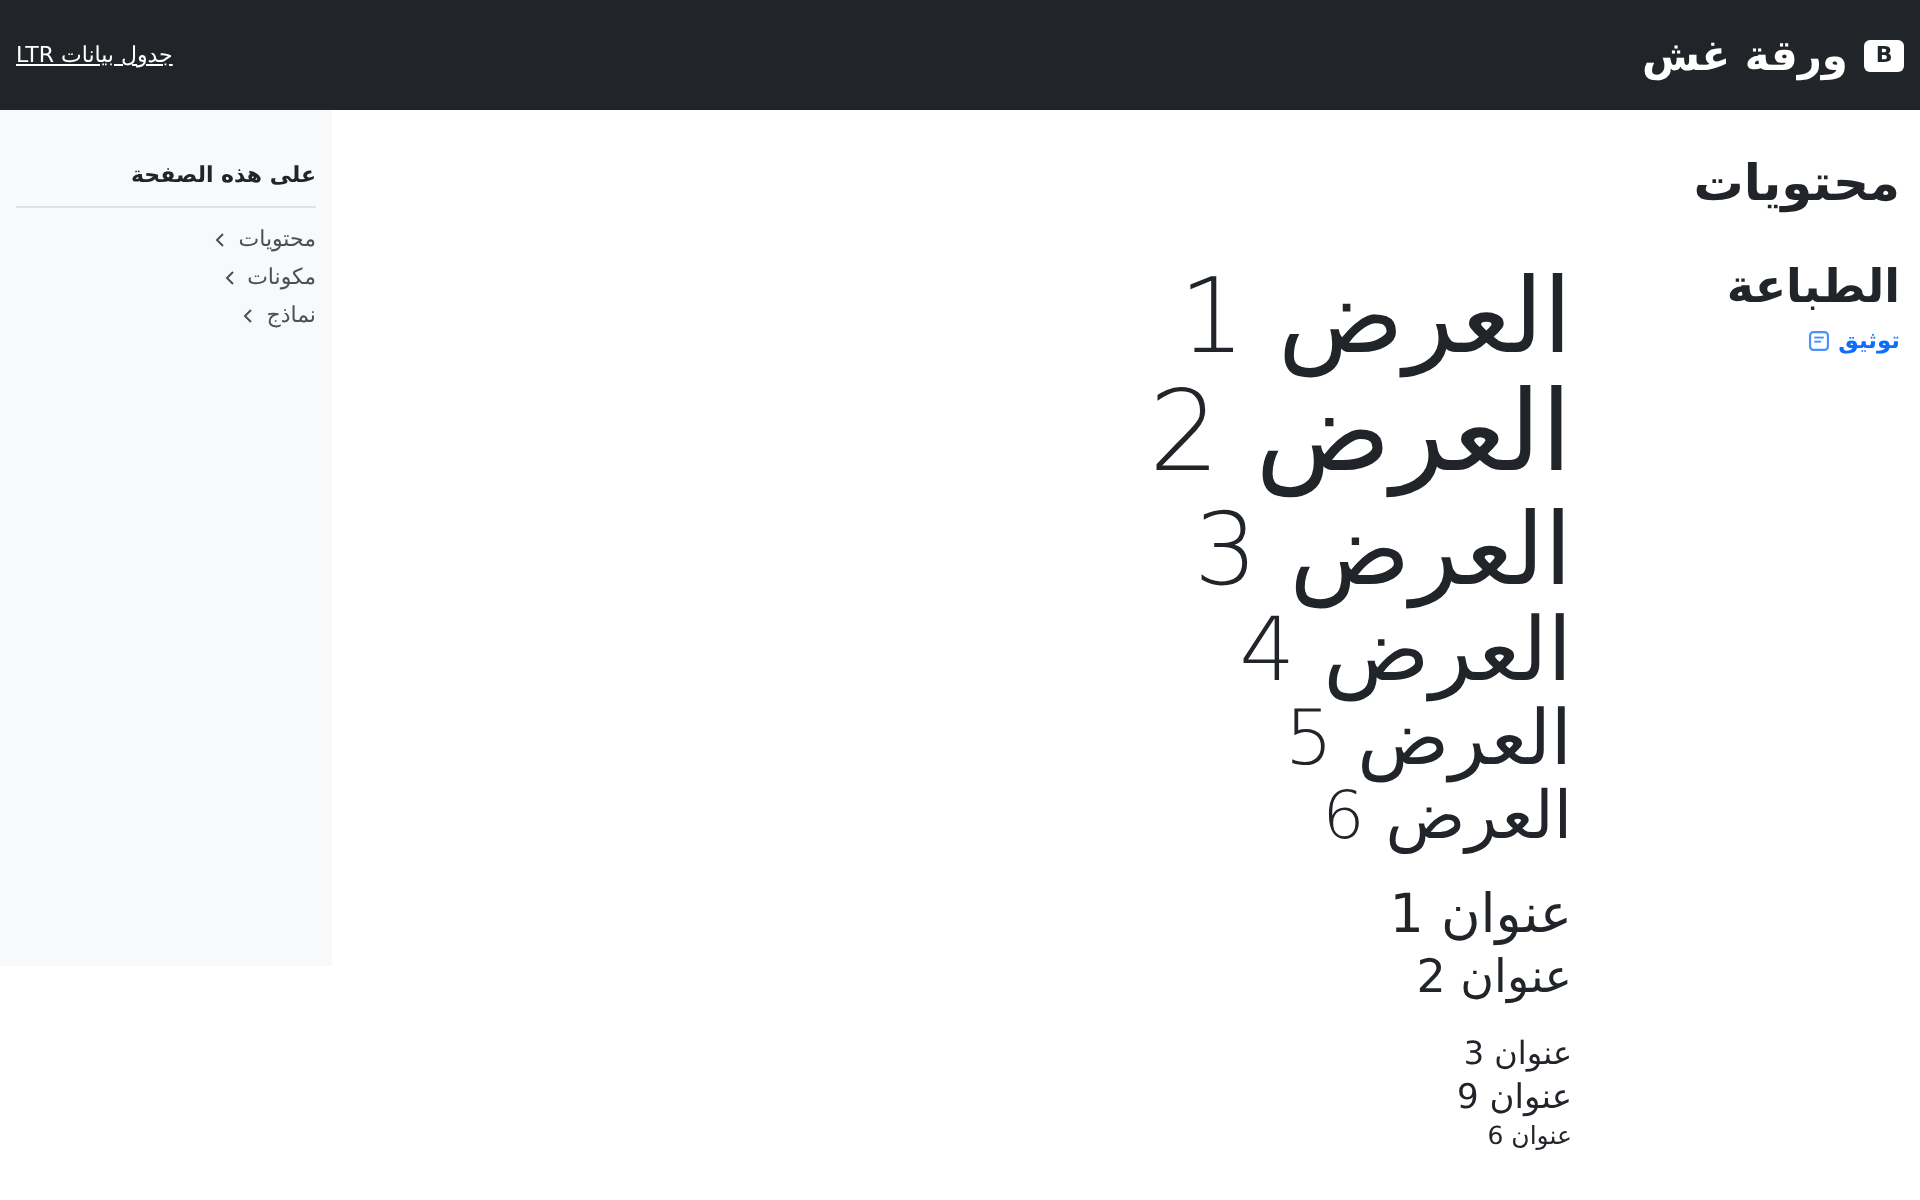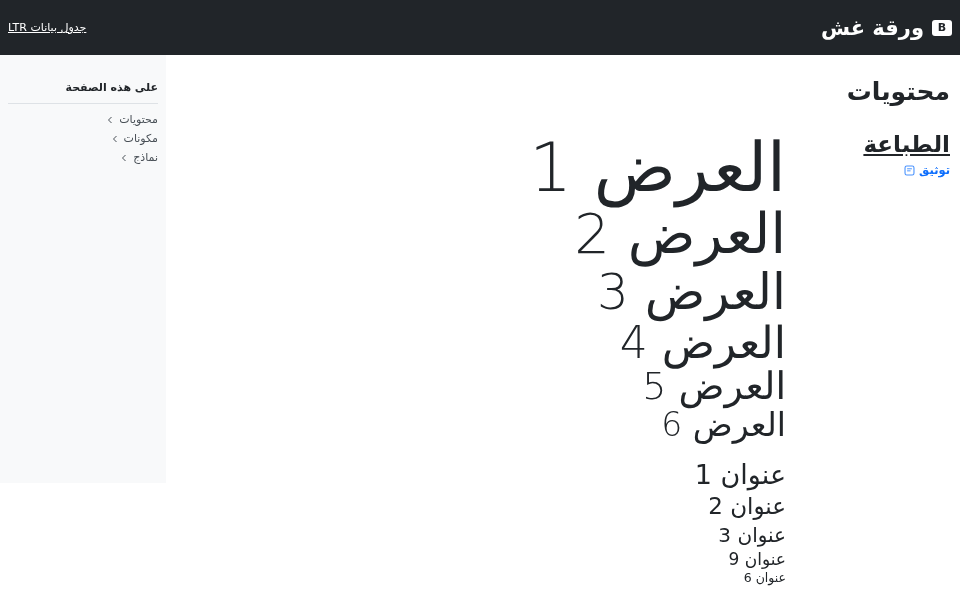--- a/index.html
+++ b/index.html
@@ -100,50 +100,49 @@
   .article {
     display: grid;
     grid-template-columns: 140px 1fr; 
     gap: 24px;
     margin-top: 24px;
   }
   .section-title {
     font-size: 23px;
     font-weight: 600;
     line-height: 1.15;
-    text-decoration: underline;
   }
   .doc-link {
     margin-top: 6px;
     display: flex;
     align-items: center;
     justify-content: flex-start;
     gap: 4px;
     font-size: 11.5px;
     color: #0d6efd;
     text-decoration: none;
     cursor: pointer;
     font-weight: bold;
   }
   .doc-icon { display: inline-flex; opacity: 0.75; }
   .doc-icon svg { display: block; }
 
   .examples p { margin: 0; font-weight: 300; line-height: 1.08; color: #212529; }
-  .d1 { font-size: 68px; }
+  .d1 { font-size: 52px; }
   .d2 { font-size: 56px; }
   .d3 { font-size: 50px; }
   .d4 { font-size: 44px; }
   .d5 { font-size: 38px; }
   .d6 { font-size: 33px; }
 
   .headings-block { margin-top: 14px; }
   .headings-block div { font-weight: 500; line-height: 1.3; color: #212529; }
   .h1x { font-size: 27px; }
   .h2x { font-size: 23px; }
-  .h3x { font-size: 20px; }
+  .h3x { font-size: 16px; margin-top: 12px; }
   .h4x { font-size: 17px; }
   .h5x { font-size: 15px; }
   .h6x { font-size: 12.5px; }
 </style>
 </head>
 <body>
 
 <header class="navbar">
   <a class="brand">
     <span class="brand-logo">B</span>

